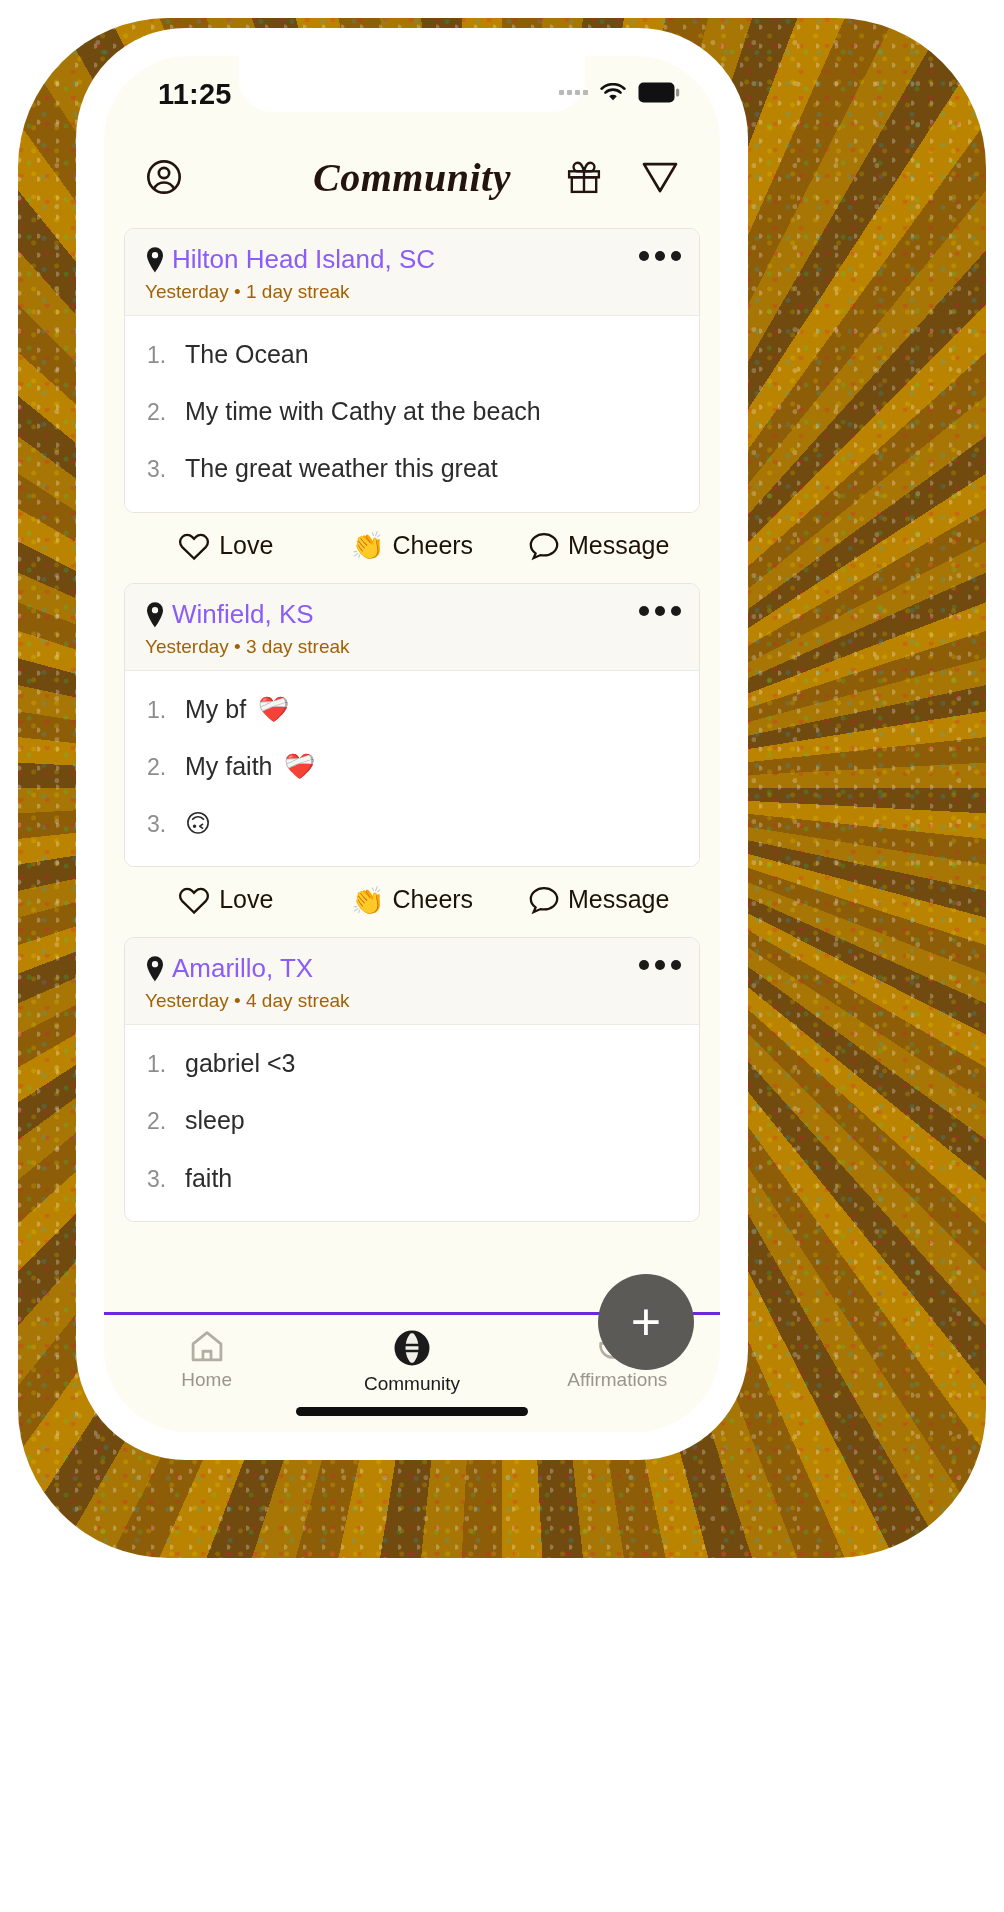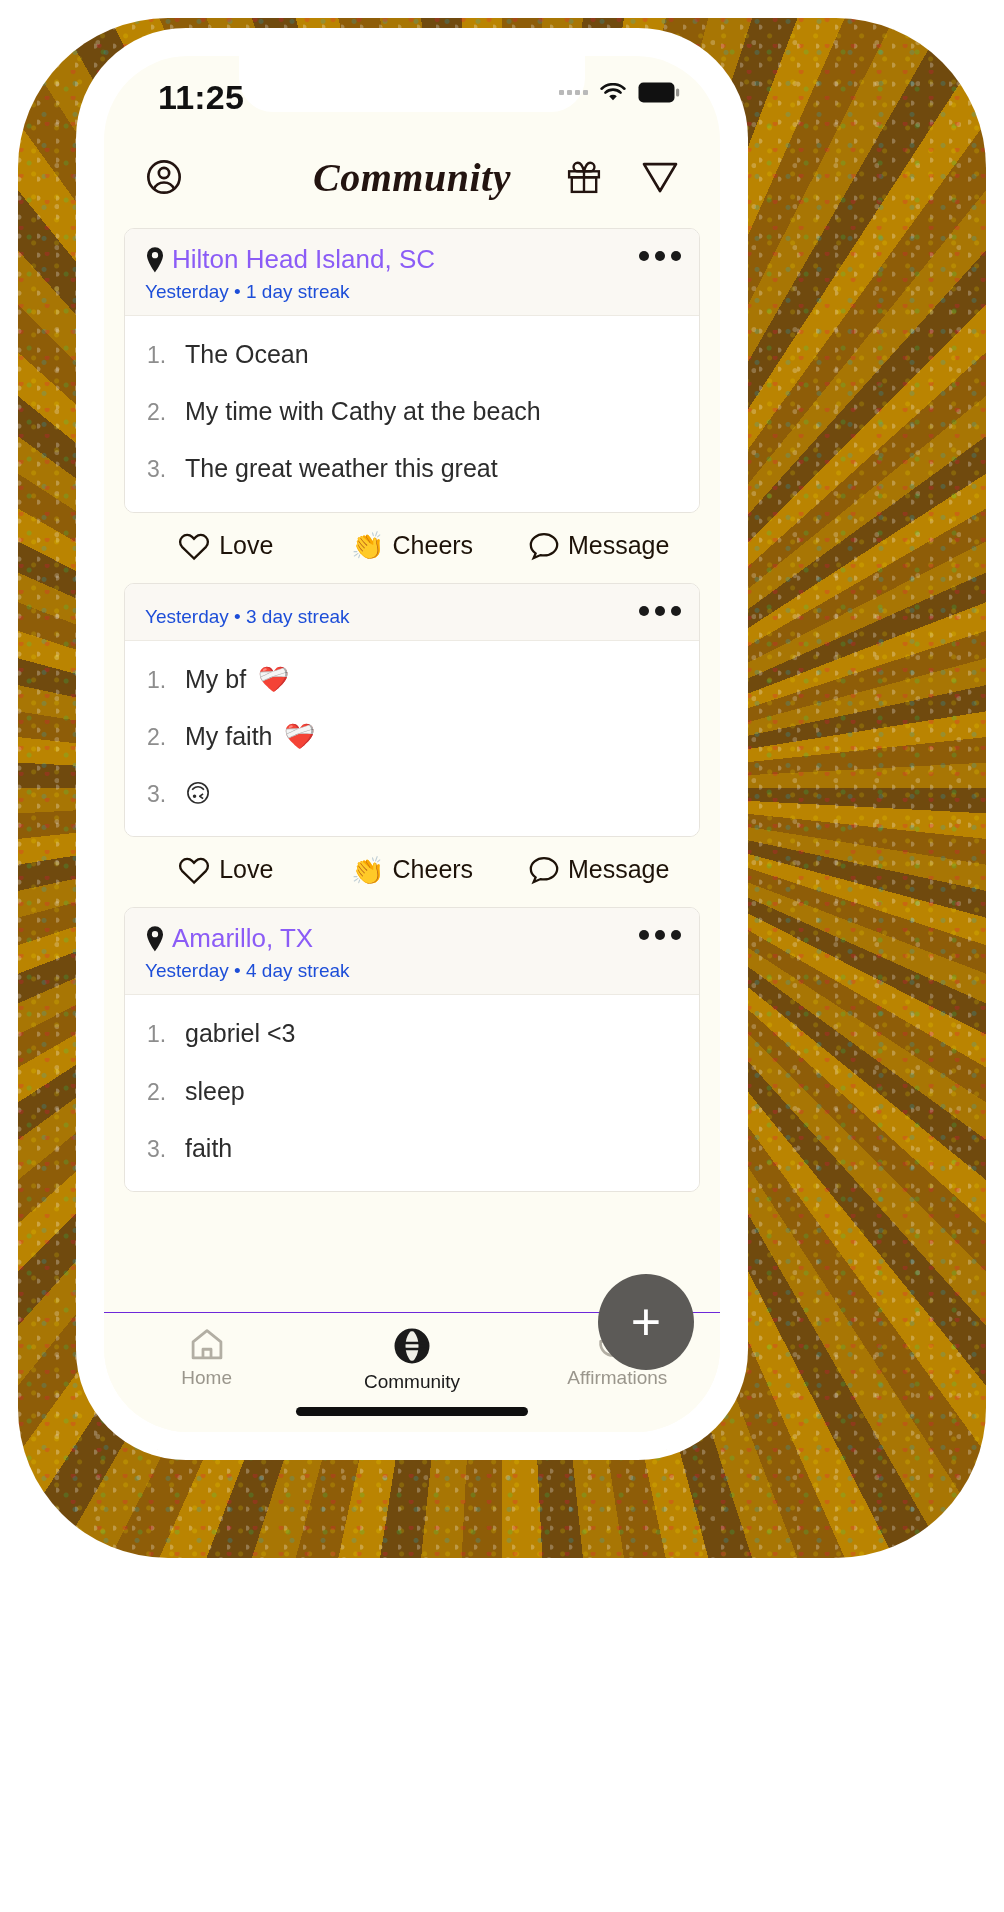--- a/index.html
+++ b/index.html
@@ -69,21 +69,21 @@
     left: 50%; top: 0;
     transform: translateX(-50%);
     width: 346px; height: 56px;
     background: #ffffff;
     border-bottom-left-radius: 34px;
     border-bottom-right-radius: 34px;
   }
   .status-time {
     position: absolute;
     left: 54px; top: 22px;
-    font-size: 34px;
+    font-size: 29px;
     font-weight: 600;
     color: #111111;
     letter-spacing: .2px;
   }
   .status-icons {
     position: absolute;
     right: 40px; top: 26px;
     display: flex;
     align-items: center;
     gap: 11px;
@@ -157,21 +157,21 @@
     gap: 7px;
     font-size: 26px;
     font-weight: 500;
     color: #8b5cf6;
     line-height: 1.15;
   }
   .loc .pin { color: #191919; display: flex; }
   .meta {
     margin-top: 6px;
     font-size: 19px;
-    color: #1d4ed8;
+    color: #a16207;
   }
   .dots-btn {
     position: absolute;
     right: 18px; top: 22px;
     display: flex;
     gap: 6px;
     align-items: center;
   }
   .dots-btn i {
     width: 10px; height: 10px;
@@ -223,21 +223,21 @@
     line-height: 1;
     z-index: 9;
   }
 
   
   .tabbar {
     position: absolute;
     left: 0; right: 0; bottom: 0;
     height: 120px;
     background: #fdfcf3;
-    border-top: 1px solid #6d28d9;
+    border-top: 3px solid #6d28d9;
     display: flex;
     align-items: flex-start;
     padding-top: 14px;
   }
   .tab {
     flex: 1;
     display: flex;
     flex-direction: column;
     align-items: center;
     gap: 6px;
@@ -372,20 +372,28 @@
               </svg>
             </span>
             <span>Message</span>
           </div>
         </div>
       </div>
 
       <div class="post">
         <div class="card">
           <div class="card-head">
+            <div class="loc">
+              <span class="pin">
+                <svg width="20" height="26" viewBox="0 0 14 18" fill="#191919">
+                  <path d="M7 0a5.6 5.6 0 0 0-5.6 5.6C1.4 10 7 17.6 7 17.6S12.6 10 12.6 5.6A5.6 5.6 0 0 0 7 0Zm0 7.8a2.2 2.2 0 1 1 0-4.4 2.2 2.2 0 0 1 0 4.4Z"></path>
+                </svg>
+              </span>
+              <span>Winfield, KS</span>
+            </div>
             <div class="meta">Yesterday • 3 day streak</div>
             <div class="dots-btn">
                 <i></i>
                 <i></i>
                 <i></i>
               </div>
           </div>
           <div class="card-body">
             <div class="gitem">
               <span class="num">1.</span>

